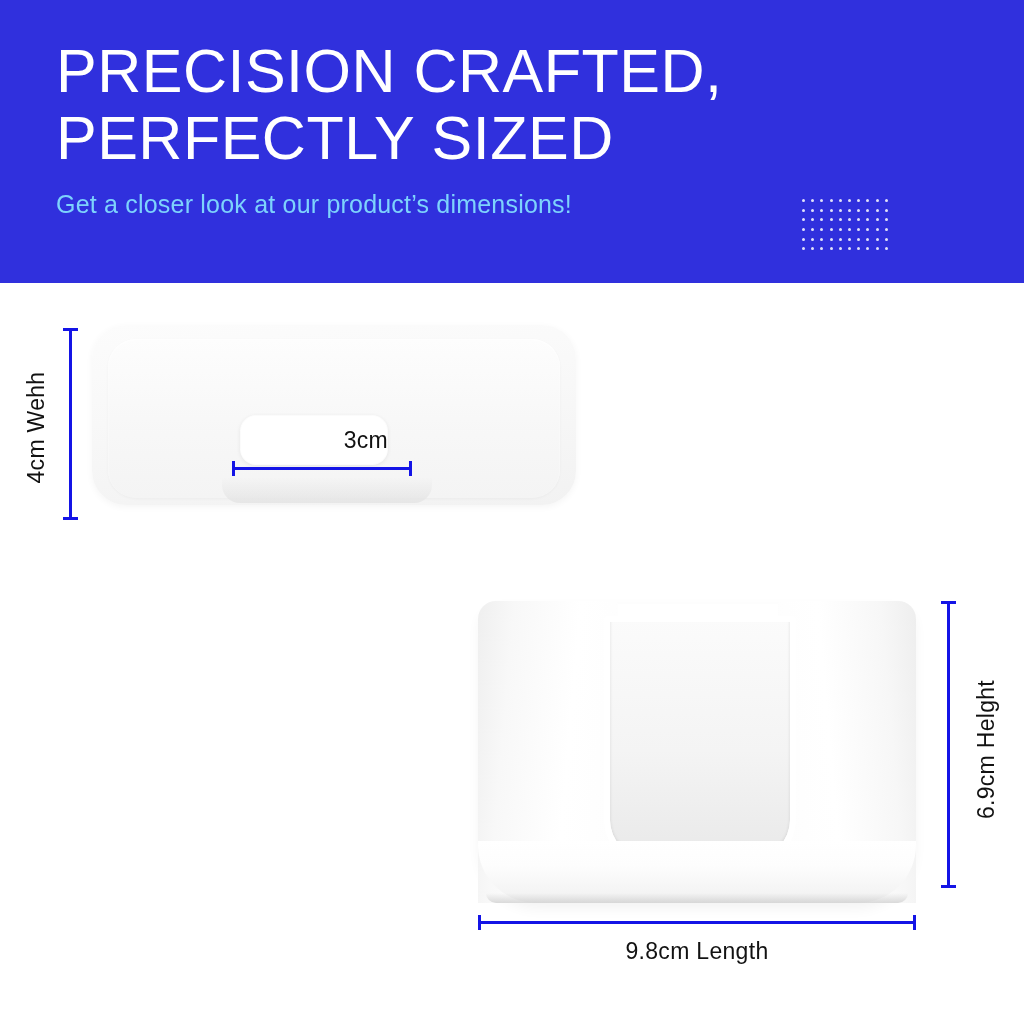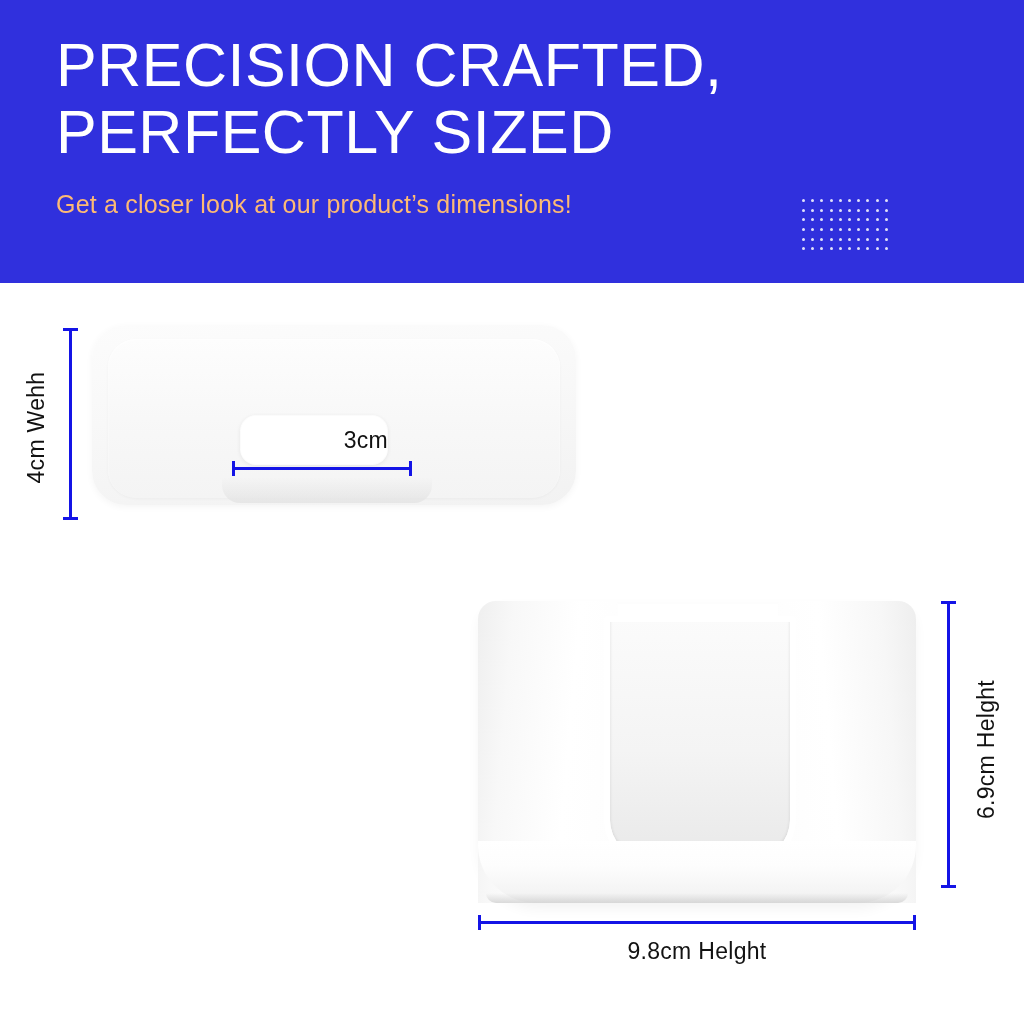--- a/index.html
+++ b/index.html
@@ -27,37 +27,37 @@
     top: 0;
     width: 1024px;
     height: 283px;
     background: #3030dd;
     overflow: hidden;
   }
 
   .header-title {
     position: absolute;
     left: 56px;
-    top: 32px;
+    top: 38px;
     width: 800px;
     color: #ffffff;
     font-family: "Liberation Sans", "DejaVu Sans", sans-serif;
     font-size: 61px;
     line-height: 67px;
     font-weight: 300;
     letter-spacing: 0.5px;
     white-space: pre-line;
     text-transform: uppercase;
   }
 
   .header-subtitle {
     position: absolute;
     left: 56px;
     top: 188px;
-    color: #fdba74;
+    color: #7dd3fc;
     font-size: 25px;
     line-height: 32px;
     font-weight: 300;
     letter-spacing: 0.2px;
   }
 
   .dot-grid {
     position: absolute;
     left: 802px;
     top: 199px;
@@ -404,17 +404,17 @@
         <span class="shaft"></span>
         <span class="cap bot"></span>
       </div>
       <span class="dim-label vertical" style="left:891px; top:453px; width:190px; text-align:center;">6.9cm Helght</span>
 
       <div class="dim-line-h" style="left:478px; top:632px; width:438px; height:15px;">
         <span class="cap left"></span>
         <span class="shaft"></span>
         <span class="cap right"></span>
       </div>
-      <span class="dim-label" style="left:478px; top:655px; width:438px; text-align:center;">9.8cm Helght</span>
+      <span class="dim-label" style="left:478px; top:655px; width:438px; text-align:center;">9.8cm Length</span>
     </section>
 
   </main>
 </div>
 
 </body></html>

